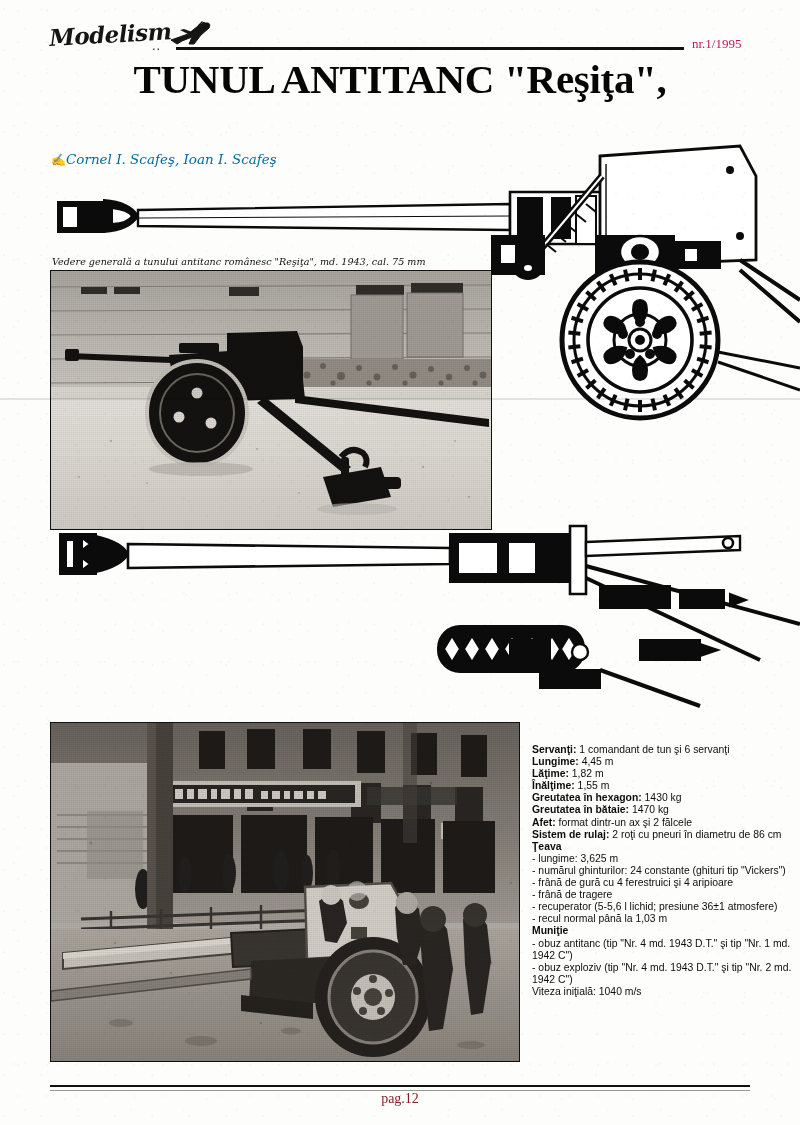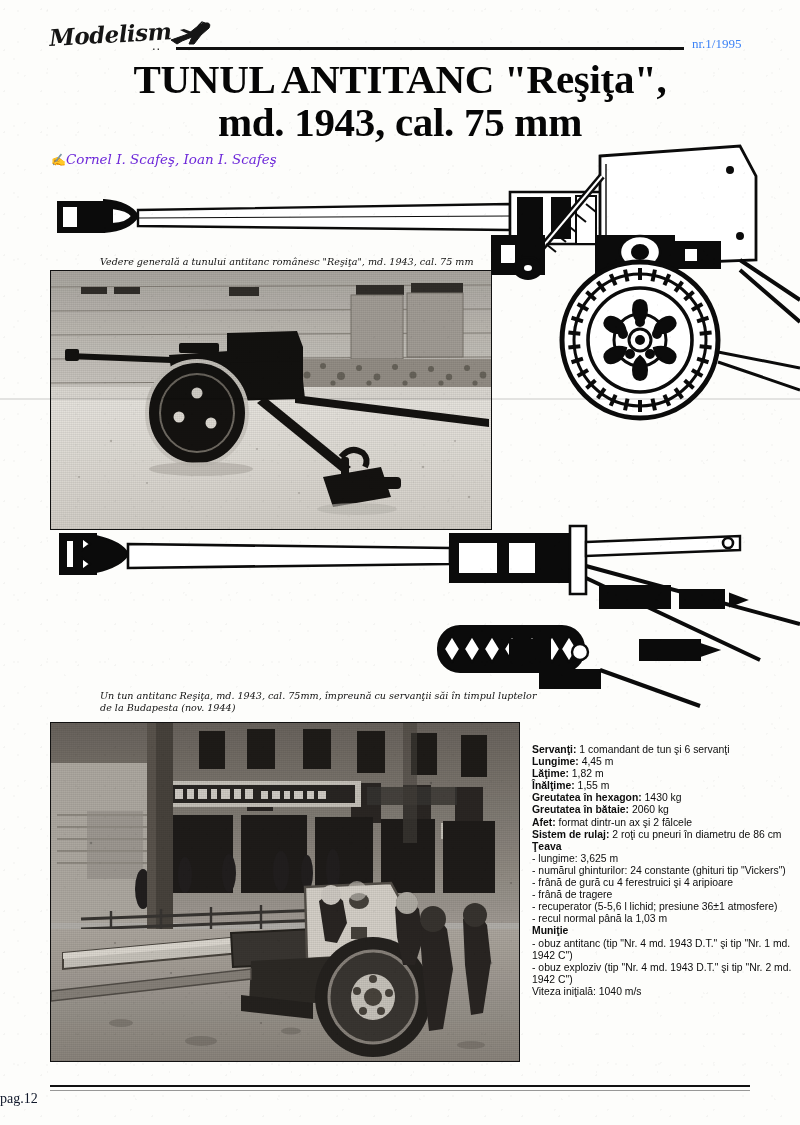--- a/index.html
+++ b/index.html
@@ -45,53 +45,52 @@
     font-size:13px;color:#222;letter-spacing:1px;
   }
   #plane-icon{position:absolute;left:168px;top:20px;width:46px;height:28px;}
   #masthead-rule{
     position:absolute;left:176px;top:47px;width:508px;height:3px;
     background:#111;
   }
   #issue-no{
     position:absolute;left:692px;top:36px;
     font-family:"Liberation Serif",serif;
-    font-size:13px;color:#3b82f6;white-space:nowrap;
+    font-size:13px;color:#be185d;white-space:nowrap;
   }
   
   #title-block{position:absolute;left:0;top:58px;width:800px;text-align:center;z-index:30;}
   .title-line{
     font-family:"Liberation Serif",serif;
     font-weight:700;
     font-size:41px;
     line-height:43px;
     color:#060606;
     letter-spacing:-.3px;
     white-space:nowrap;
   }
   #byline{
     position:absolute;left:66px;top:151px;
     font-family:"DejaVu Serif",serif;
-    font-style:italic;font-size:13.5px;color:#6d28d9;
+    font-style:italic;font-size:13.5px;color:#0369a1;
     white-space:nowrap;z-index:30;
   }
   #byline-mark{
     position:absolute;left:51px;top:153px;
     font-size:12px;color:#222;z-index:30;
   }
   
   .caption{
     position:absolute;
     font-family:"DejaVu Serif",serif;
     font-style:italic;
     font-size:9.6px;
     line-height:12.4px;
     color:#101010;
     z-index:30;
-    margin-left:48px;
   }
   #caption-1{left:52px;top:256px;width:430px;}
   #caption-2{left:52px;top:690px;width:450px;}
   
   .photo{position:absolute;border:1.6px solid #111;overflow:hidden;z-index:25;background:#b9b6b0;}
   #photo-1{left:50px;top:270px;width:440px;height:258px;}
   #photo-2{left:50px;top:722px;width:468px;height:338px;}
   .ph-noise{
     position:absolute;inset:0;
     background-image:
@@ -111,22 +110,22 @@
   #specs .srow{margin:0;}
   #specs b{font-weight:700;}
   
   #footer-rule{
     position:absolute;left:50px;top:1085px;width:700px;height:2.4px;background:#111;z-index:30;
   }
   #footer-rule2{
     position:absolute;left:50px;top:1090px;width:700px;height:1px;background:#333;z-index:30;opacity:.5;
   }
   #page-num{
-    position:absolute;left:0;top:1091px;width:800px;text-align:left;
-    font-family:"Liberation Serif",serif;font-size:14px;color:#0f172a;z-index:30;
+    position:absolute;left:0;top:1091px;width:800px;text-align:center;
+    font-family:"Liberation Serif",serif;font-size:14px;color:#7f1d1d;z-index:30;
   }
   .drawing{position:absolute;z-index:20;}
   #tonal-band{
     position:absolute;left:0;top:398px;width:800px;height:2px;
     background:rgba(0,0,0,.10);z-index:55;pointer-events:none;
   }
 </style>
 </head>
 <body>
 
@@ -140,21 +139,20 @@
       <path d="M20 14 L12 10 L16 9 L24 12 Z" fill="#151515"></path>
       <path d="M30 6 L34 2 L37 3" fill="none" stroke="#151515" stroke-width="1.2"></path>
       <path d="M36 6 l3 -1 M38 9 l3 -1" stroke="#151515" stroke-width="1" fill="none"></path>
     </svg>
     <div id="masthead-rule"></div>
     <div id="issue-no">nr.1/1995</div>
   </div>
 
   <div id="title-block">
     <div class="title-line">TUNUL ANTITANC "Reşiţa",</div>
-    <div class="title-line">md. 1943, cal. 75 mm</div>
   </div>
   <div id="byline-mark">✍</div>
   <div id="byline">Cornel I. Scafeş, Ioan I. Scafeş</div>
 
   <svg class="drawing" style="left:40px;top:140px;width:760px;height:400px;" viewBox="0 0 760 400">
     <g stroke="#0b0b0b" fill="none" stroke-width="2">
 
       <path d="M18 62 h46 v30 h-46 z" fill="#0b0b0b"></path>
       <path d="M22 66 h16 v22 h-16 z" fill="#ffffff"></path>
       <path d="M64 60 q26 2 34 16 q-8 14 -34 16 z" fill="#0b0b0b"></path>
@@ -567,29 +565,28 @@
         <circle cx="210" cy="300" r="1.1"></circle>
           <circle cx="380" cy="60" r="1.2"></circle>
         <circle cx="64" cy="220" r="1"></circle>
           <circle cx="460" cy="160" r="1.1"></circle>
       </g>
     </svg>
     <div class="ph-noise"></div>
   </div>
 
   <div class="caption" id="caption-1">Vedere generală a tunului antitanc românesc "Reşiţa", md. 1943, cal. 75 mm</div>
-  <div class="caption" id="caption-2">Un tun antitanc Reşiţa, md. 1943, cal. 75mm, împreună cu servanţii săi în timpul luptelor de la Budapesta (nov. 1944)</div>
 
   <div id="specs">
       <p class="srow"><b>Servanţi:</b><span> 1 comandant de tun şi 6 servanţi</span></p>
       <p class="srow"><b>Lungime:</b><span> 4,45 m</span></p>
       <p class="srow"><b>Lăţime:</b><span> 1,82 m</span></p>
       <p class="srow"><b>Înălţime:</b><span> 1,55 m</span></p>
       <p class="srow"><b>Greutatea în hexagon:</b><span> 1430 kg</span></p>
-      <p class="srow"><b>Greutatea în bătaie:</b><span> 2060 kg</span></p>
+      <p class="srow"><b>Greutatea în bătaie:</b><span> 1470 kg</span></p>
       <p class="srow"><b>Afet:</b><span> format dintr-un ax şi 2 fălcele</span></p>
       <p class="srow"><b>Sistem de rulaj:</b><span> 2 roţi cu pneuri în diametru de 86 cm</span></p>
       <p class="srow"><b>Ţeava</b></p>
       <p class="srow"><span>- lungime: 3,625 m</span></p>
       <p class="srow"><span>- numărul ghinturilor: 24 constante (ghituri tip "Vickers")</span></p>
       <p class="srow"><span>- frână de gură cu 4 ferestruici şi 4 aripioare</span></p>
       <p class="srow"><span>- frână de tragere</span></p>
       <p class="srow"><span>- recuperator (5-5,6 l lichid; presiune 36±1 atmosfere)</span></p>
       <p class="srow"><span>- recul normal până la 1,03 m</span></p>
       <p class="srow"><b>Muniţie</b></p>

